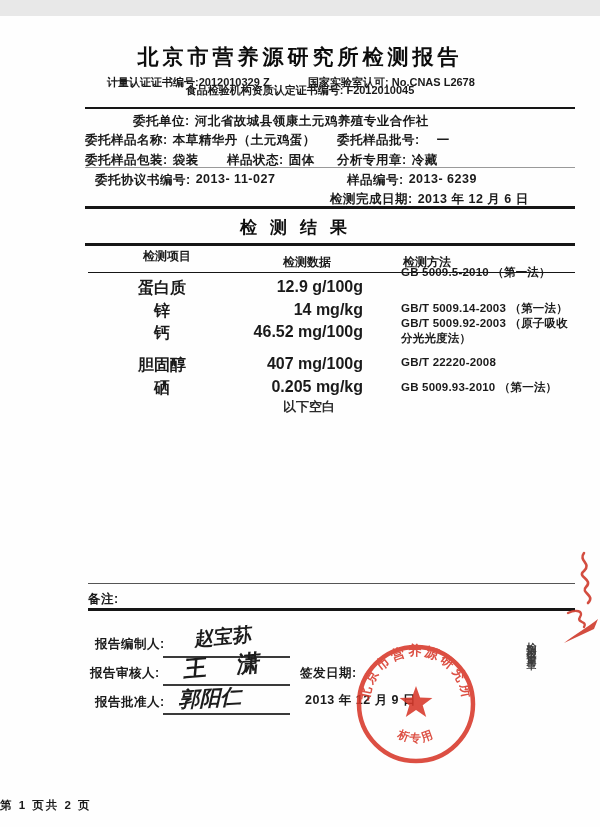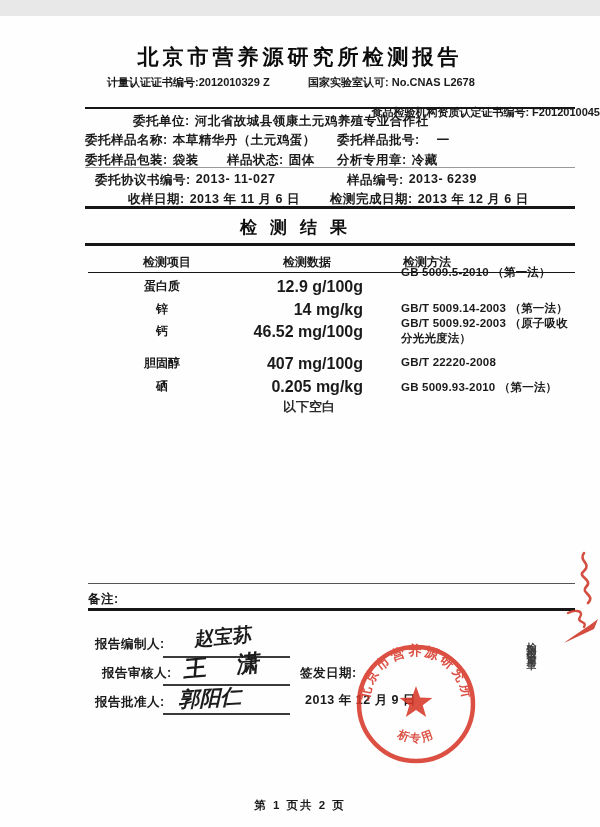--- a/index.html
+++ b/index.html
@@ -17,49 +17,49 @@
     font-size:21px;letter-spacing:4px;color:#0d0d0d;
   }
   .small{font-size:11px;}
   .info{font-size:12.5px;letter-spacing:0.5px;}
   .pair{display:flex;gap:5px;white-space:nowrap;}
   .section-title{
     left:0;right:0;top:200px;text-align:center;
     font-size:17px;letter-spacing:13px;color:#0d0d0d;
   }
   .th{font-size:12px;}
-  .cell-item{width:64px;text-align:center;font-size:12px;}
+  .cell-item{width:64px;text-align:center;font-size:16px;}
   .cell-value{width:125px;text-align:right;font-size:16px;}
   .cell-method{width:178px;font-size:11.5px;line-height:15px;letter-spacing:0.2px;}
   .endnote{font-size:13px;color:#2a2a2a;}
   .sig{
     display:inline-block;color:#1c1c1c;
     font-size:19px;font-weight:700;
     transform:rotate(-5deg) skewX(-10deg);
   }
   .sigline{position:absolute;height:1.5px;background:#3a3a3a;}
   .side-label{
     writing-mode:vertical-rl;font-size:10px;letter-spacing:3px;
     color:#3c3c3c;font-weight:700;
   }
   .footer{
-    left:0;right:0;top:782px;text-align:center;font-size:11.5px;letter-spacing:2px;
+    left:0;right:0;top:782px;text-align:left;font-size:11.5px;letter-spacing:2px;
   }
   .stamp-svg{position:absolute;left:354px;top:626px;opacity:0.88;}
   .scribble{position:absolute;left:554px;top:531px;opacity:0.9;}
 </style>
 </head>
 <body>
 
 <div class="page">
 
   <div class="abs title">北京市营养源研究所检测报告</div>
   <div class="abs small" style="left:107px;top:59px;">计量认证证书编号:2012010329 Z</div>
   <div class="abs small" style="left:308px;top:59px;">国家实验室认可: No.CNAS L2678</div>
-  <div class="abs small" style="left:0;right:0;top:89px;text-align:right;">食品检验机构资质认定证书编号: F2012010045</div>
+  <div class="abs small" style="left:0;right:0;top:67px;text-align:center;">食品检验机构资质认定证书编号: F2012010045</div>
 
   <div class="rule" style="left:85px;top:91px;width:490px;height:2px;"></div>
 
   <div class="abs info pair" style="left:133px;top:97px;">
     <span>委托单位:</span>
     <span>河北省故城县领康土元鸡养殖专业合作社</span>
   </div>
 
   <div class="abs info pair" style="left:85px;top:116px;">
     <span>委托样品名称:</span>
@@ -87,35 +87,31 @@
 
   <div class="abs info pair" style="left:95px;top:156px;">
     <span>委托协议书编号:</span>
     <span>2013- 11-027</span>
   </div>
   <div class="abs info pair" style="left:347px;top:156px;">
     <span>样品编号:</span>
     <span>2013- 6239</span>
   </div>
 
-  <div class="abs info pair" style="left:128px;top:175px;">
-    <span>收样日期:</span>
-    <span>2013 年 11 月 6 日</span>
-  </div>
   <div class="abs info pair" style="left:330px;top:175px;">
     <span>检测完成日期:</span>
     <span>2013 年 12 月 6 日</span>
   </div>
 
   <div class="rule" style="left:85px;top:190px;width:490px;height:2.5px;"></div>
 
   <div class="abs section-title">检测结果</div>
   <div class="rule" style="left:85px;top:227px;width:490px;height:2.5px;"></div>
 
-  <div class="abs th" style="left:143px;top:238px;font-family:Liberation Serif, serif;">检测项目</div>
+  <div class="abs th" style="left:143px;top:232px;font-family:Liberation Serif, serif;">检测项目</div>
   <div class="abs th" style="left:283px;top:238px;">检测数据</div>
   <div class="abs th" style="left:403px;top:238px;">检测方法</div>
 
   <div class="rule" style="left:88px;top:256px;width:487px;height:1px;"></div>
 
   <div class="abs cell-item" style="left:130px;top:262px;">蛋白质</div>
   <div class="abs cell-value" style="left:238px;top:262px;">12.9 g/100g</div>
   <div class="abs cell-method" style="left:401px;top:249px;">GB 5009.5-2010 （第一法）</div>
 
   <div class="abs cell-item" style="left:130px;top:285px;">锌</div>
@@ -139,21 +135,21 @@
   <div class="rule-gray" style="left:88px;top:567px;width:487px;height:1px;background:#555;"></div>
   <div class="abs info" style="left:88px;top:575px;">备注:</div>
   <div class="rule" style="left:88px;top:592px;width:487px;height:3px;"></div>
 
   <div class="abs info" style="left:95px;top:620px;">报告编制人:</div>
   <div class="abs" style="left:195px;top:608px;">
     <span class="sig">赵宝荪</span>
   </div>
   <div class="sigline" style="left:163px;top:640px;width:127px;"></div>
 
-  <div class="abs info" style="left:102px;top:649px;">报告审核人:</div>
+  <div class="abs info" style="left:90px;top:649px;">报告审核人:</div>
   <div class="abs" style="left:184px;top:634px;">
     <span class="sig" style="font-size:23px;letter-spacing:12px;">王 潇</span>
   </div>
   <div class="sigline" style="left:163px;top:668px;width:127px;"></div>
 
   <div class="abs info" style="left:95px;top:678px;">报告批准人:</div>
   <div class="abs" style="left:180px;top:668px;">
     <span class="sig" style="font-size:21px;transform:rotate(-3deg) skewX(-16deg);">郭阳仁</span>
   </div>
   <div class="sigline" style="left:163px;top:697px;width:127px;"></div>

